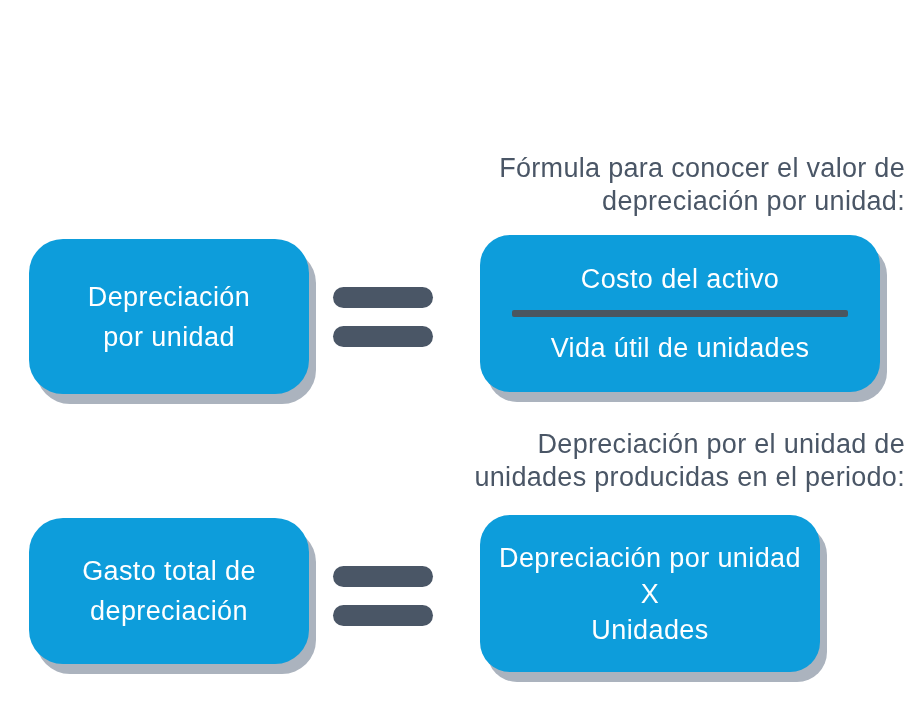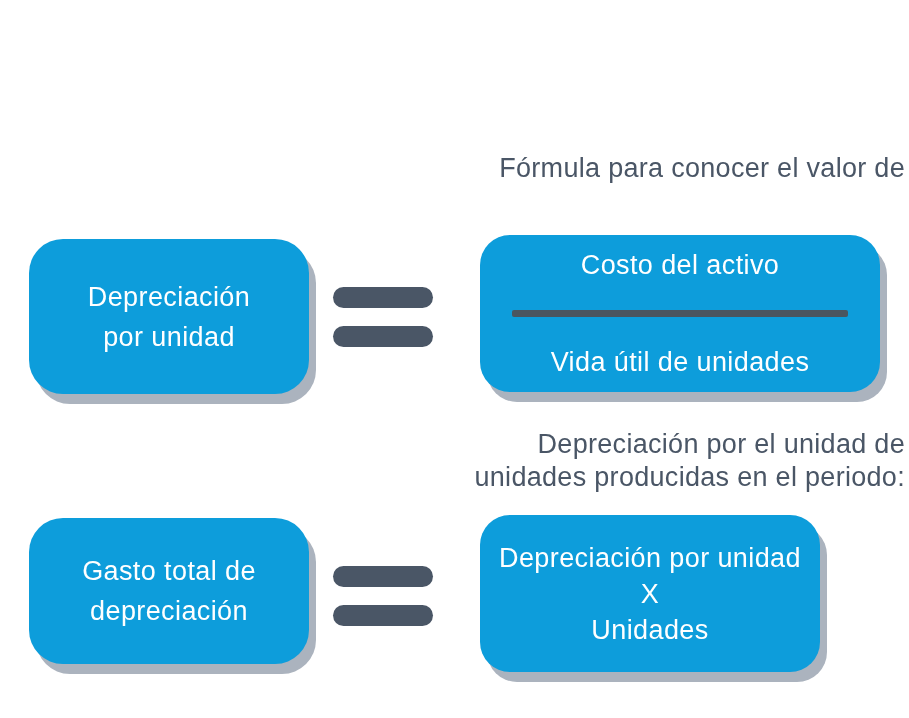--- a/index.html
+++ b/index.html
@@ -51,21 +51,21 @@
   .box-text {
     font-size: 27px;
     line-height: 40px;
     letter-spacing: 0.4px;
   }
   .right-box1 .box-text {
     line-height: 30px;
     display: flex;
     flex-direction: column;
     align-items: center;
-    gap: 30px;
+    gap: 16px;
   }
   .fraction-line {
     display: block;
     width: 336px;
     height: 7px;
     background: var(--line, #4a5560);
     border-radius: 2px;
   }
   .right-box2 .box-text { line-height: 36px; }
   .equals {
@@ -86,20 +86,21 @@
   }
 </style>
 </head>
 <body>
 
 <div id="canvas">
 
 
   <div class="subtitle" id="subtitle1">
     <span>Fórmula para conocer el valor de</span>
+    <span>depreciación por unidad:</span>
   </div>
 
   <section class="box left-box1">
     <div class="box-text">
       <span>Depreciación</span>
       <span>por unidad</span>
     </div>
   </section>
 
   <div class="equals eq1">

